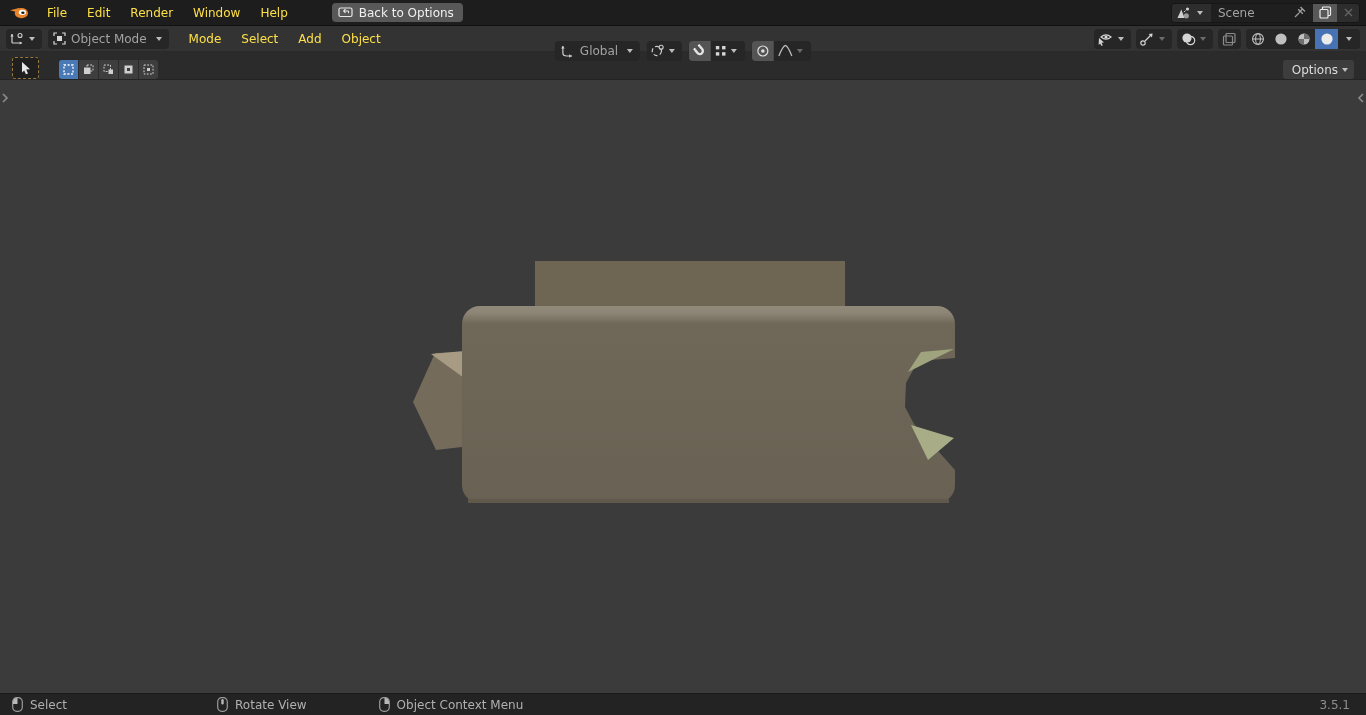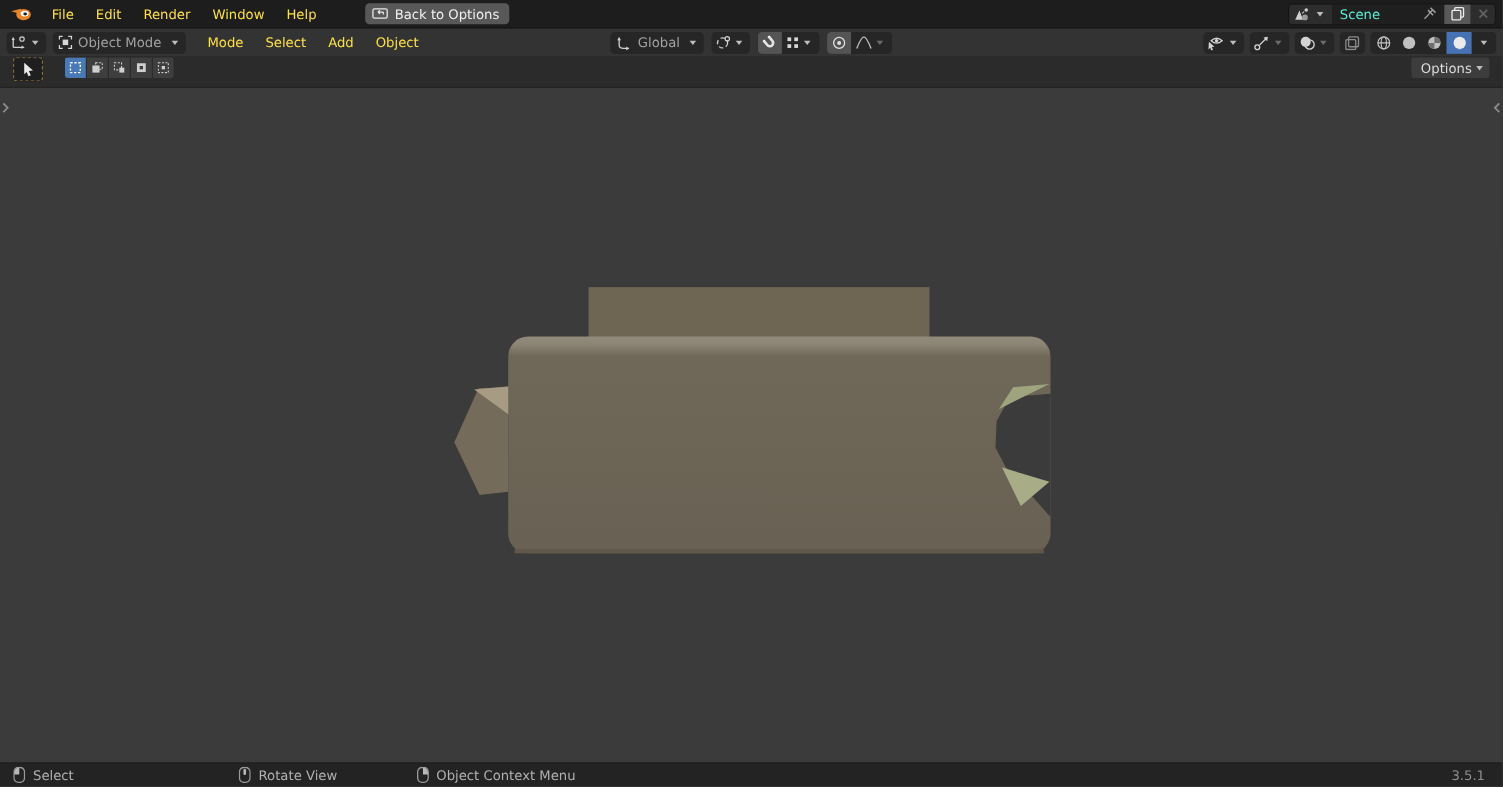--- a/index.html
+++ b/index.html
@@ -9,41 +9,41 @@
   
   .topbar{height:26px;background:#1d1d1d;display:flex;align-items:center;border-bottom:1px solid #101010;padding:0 6px}
   .logo{display:flex;align-items:center;padding:0 8px 0 4px}
   .menu-item{padding:0 10px;height:100%;display:flex;align-items:center;color:#fde047;border-radius:3px}
   .back-btn{margin-left:34px;height:19px;display:flex;align-items:center;gap:6px;background:#585858;
     border:none;border-radius:4px;color:#f0f0f0;font-size:12px;padding:0 9px 0 6px;font-family:inherit}
   .top-right{margin-left:auto;display:flex;align-items:center;gap:10px}
   .id-block{display:flex;align-items:center;height:20px;border-radius:4px;overflow:hidden;background:#1f1f1f;border:1px solid #161616}
   .seg{height:100%;display:flex;align-items:center}
   .seg-dark{background:#2d2d2d;padding:0 4px;gap:2px}
-  .seg-field{background:#1f1f1f;padding:0 7px;color:#5eead4;gap:17px}
+  .seg-field{background:#1f1f1f;padding:0 7px;color:#a3a3a3;gap:17px}
   .seg-light{background:#585858;width:24px;justify-content:center}
   .seg-x{background:#2d2d2d;width:22px;justify-content:center}
 
   
   .vp-header{height:26px;background:#333333;display:flex;align-items:center;position:relative;padding:0 6px;border-bottom:1px solid #2a2a2a}
   .pill{display:flex;align-items:center;background:#262626;border-radius:4px;height:20px;padding:0 3px}
   .pill .lbl{padding:0 5px;color:#a3a3a3}
   .editor-btn{margin-right:6px}
-  .hdr-center{position:absolute;left:50%;top:3px;transform:translateX(-50%);display:flex;align-items:center;gap:7px}
+  .hdr-center{position:absolute;left:50%;top:15px;transform:translateX(-50%);display:flex;align-items:center;gap:7px}
   .btn-group{display:flex;align-items:center;height:20px;border-radius:4px;overflow:hidden;background:#262626}
   .tog{height:20px;display:flex;align-items:center;justify-content:center;padding:0 4px;background:#262626}
   .tog.on{background:#545454}
   .hdr-right{margin-left:auto;display:flex;align-items:center;gap:5px}
   .shade-btn{width:23px;height:20px;display:flex;align-items:center;justify-content:center;background:#262626}
   .shade-btn.active{background:#4772b3}
   .chev{width:0;height:0;border-left:3.5px solid transparent;border-right:3.5px solid transparent;border-top:4px solid #bdbdbd;margin:0 4px}
   .chev.dim{border-top-color:#6b6b6b}
 
   
-  .tool-header{height:28px;background:#2b2b2b;display:flex;align-items:flex-start;padding:0 12px;border-bottom:1px solid #232323}
+  .tool-header{height:28px;background:#2b2b2b;display:flex;align-items:flex-end;padding:0 12px;border-bottom:1px solid #232323}
   .tool-btn{width:27px;height:22px;background:#1f1f1f;border:1px dashed #97783a;border-radius:3px;
     display:flex;align-items:center;justify-content:center}
   .mode-group{display:flex;gap:1px;margin-left:20px;border-radius:3px;overflow:hidden}
   .mode-btn{width:19px;height:19px;background:#3e3e3e;display:flex;align-items:center;justify-content:center;border:none}
   .mode-btn.active{background:#4a7ab5}
   .options-btn{margin-left:auto;height:19px;background:#3d3d3d;border:none;border-radius:3px;color:#dcdcdc;
     display:flex;align-items:center;padding:0 2px 0 9px;font-family:inherit;font-size:12px}
 
   
   .viewport{position:relative;height:613px;background:#3b3b3b;overflow:hidden}

